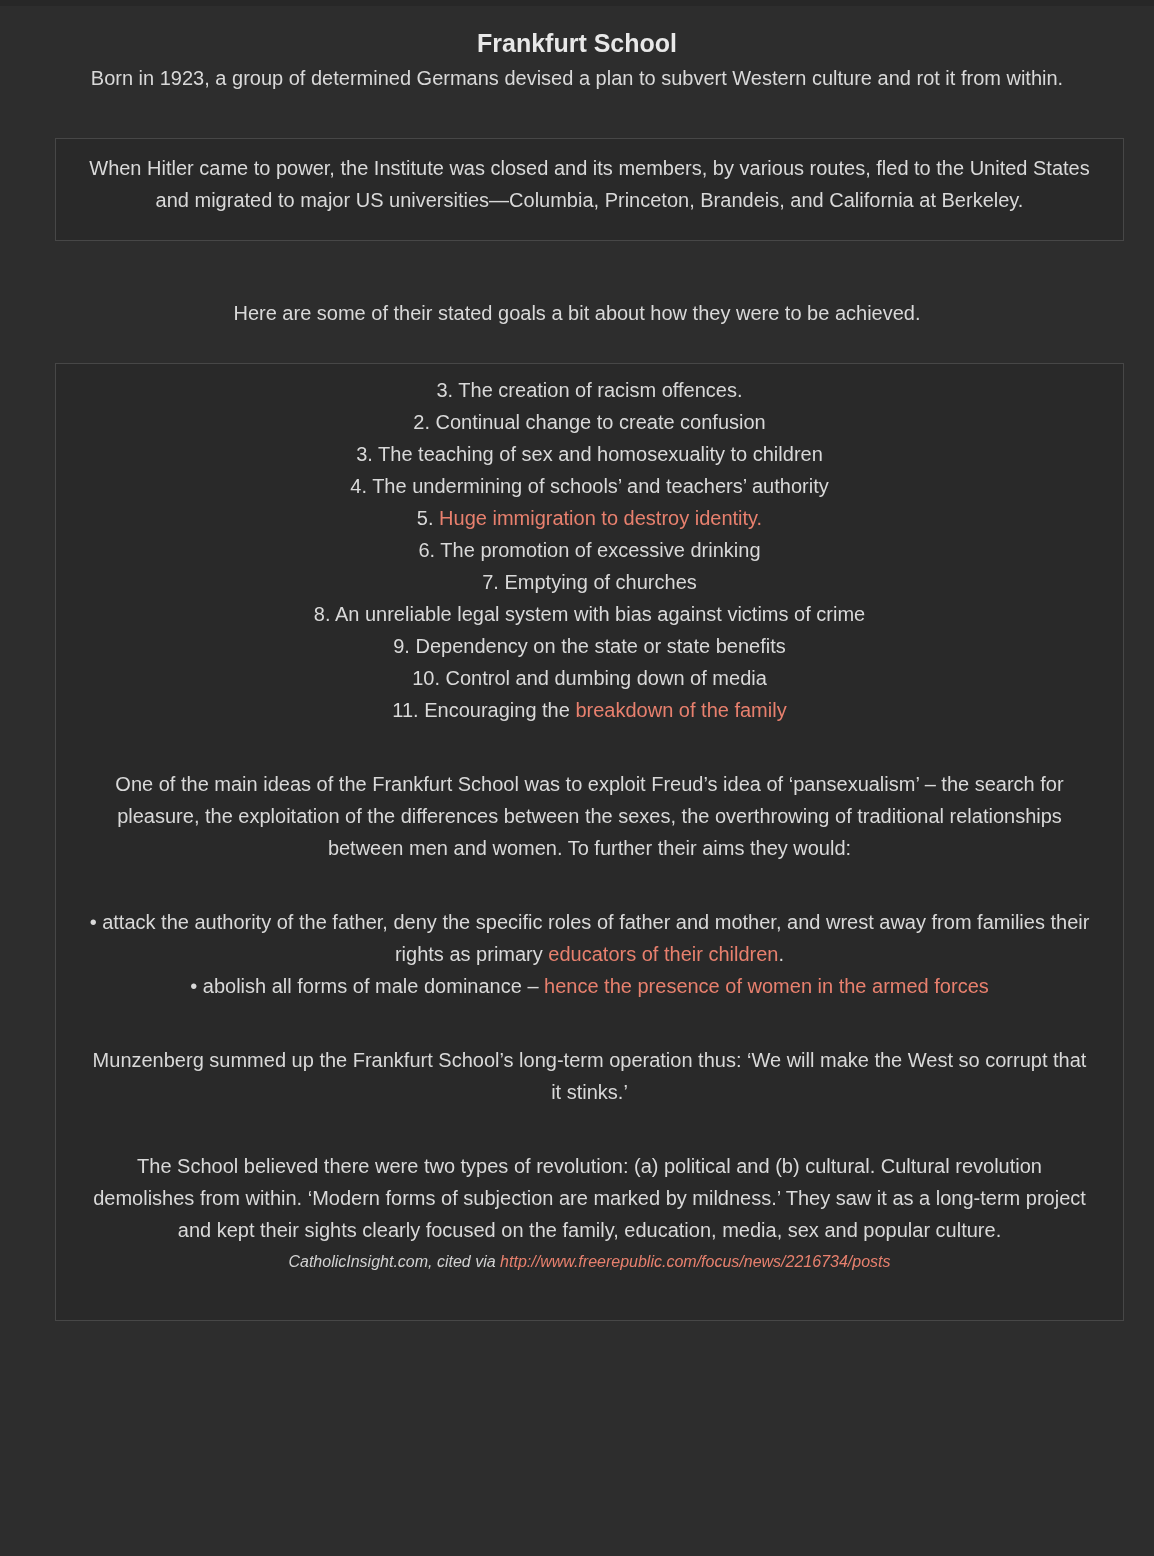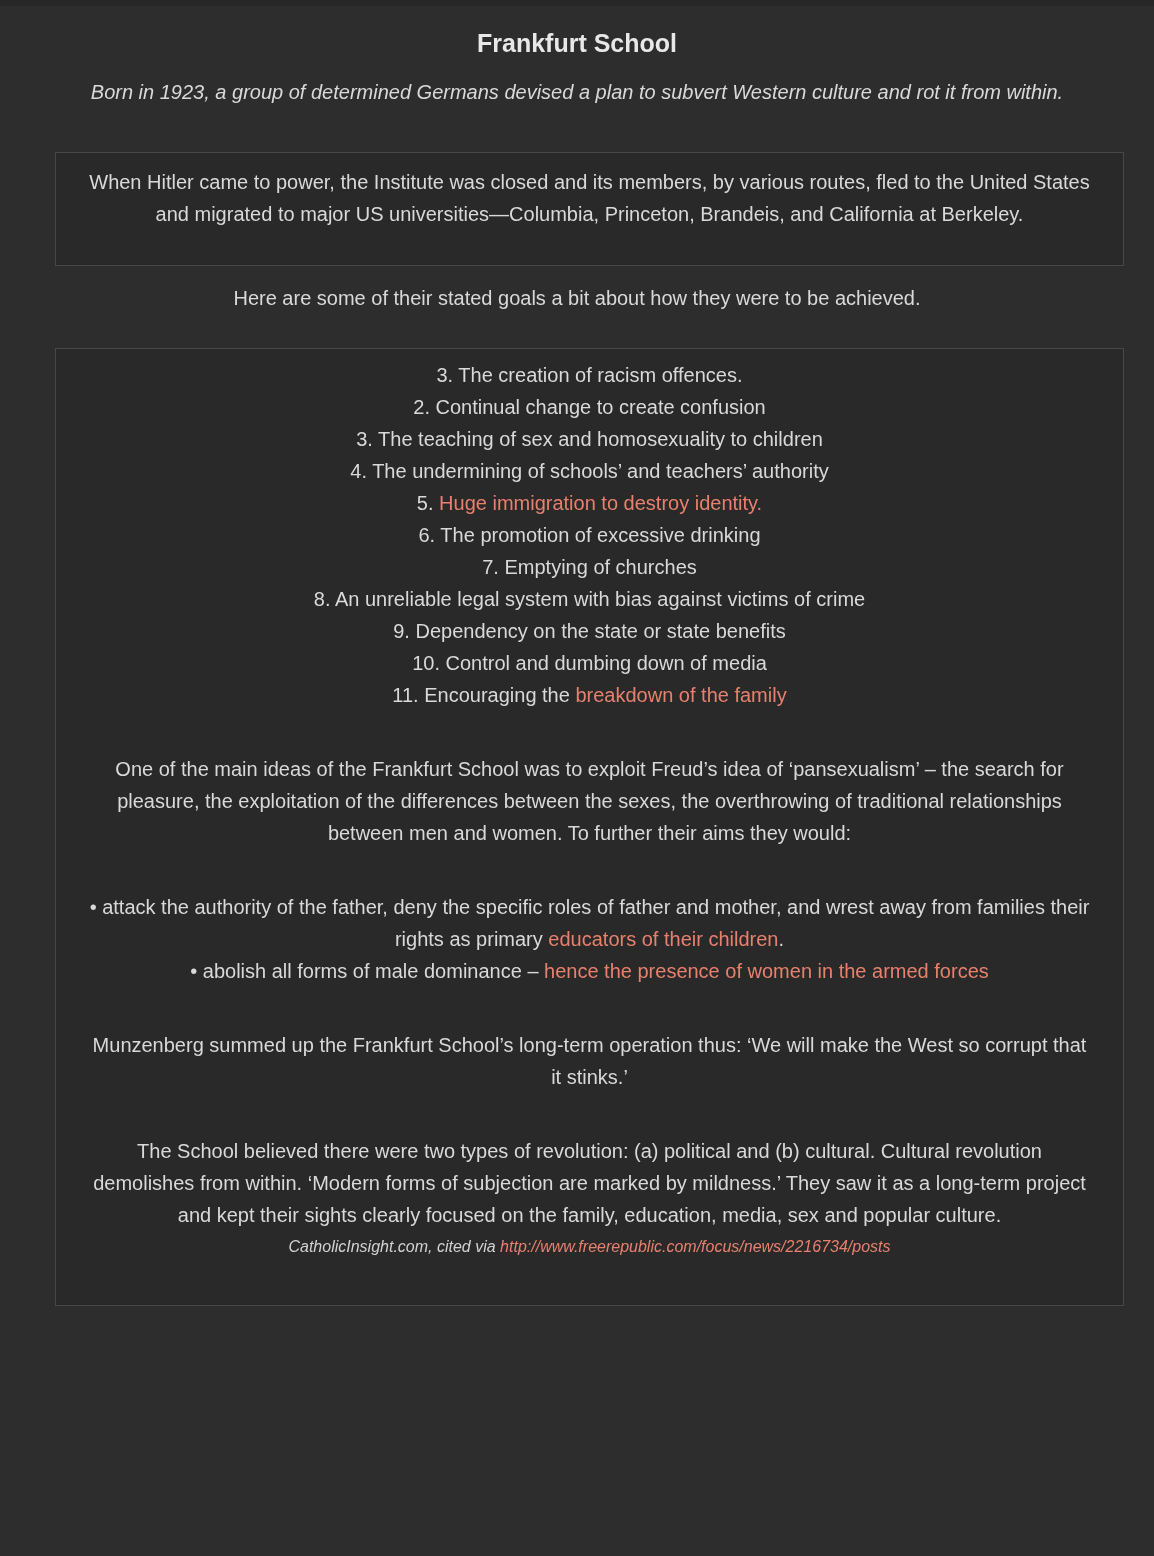--- a/index.html
+++ b/index.html
@@ -16,31 +16,31 @@
     font-size: 25px;
     line-height: 30px;
     font-weight: bold;
     color: #e8e8e8;
   }
   p.body-text {
     font-size: 20px;
     line-height: 32px;
     color: #d9d9d9;
   }
-  .intro { margin-top: 18px; font-style: italic; }
-  .goals-intro { margin-top: 16px; }
+  .intro { margin-top: 4px; }
+  .goals-intro { margin-top: 56px; }
   .panel {
     margin-left: 33px;
     margin-right: 8px;
     background: #292929;
     border: 1px solid #474747;
   }
   .quote-panel {
     margin-top: 44px;
-    padding: 13px 30px 35px 30px;
+    padding: 13px 30px 24px 30px;
   }
   .goals-panel {
     margin-top: 34px;
     padding: 10px 30px 42px 30px;
   }
   .goal-line, .bullet-line {
     font-size: 20px;
     line-height: 32px;
     color: #d9d9d9;
   }

